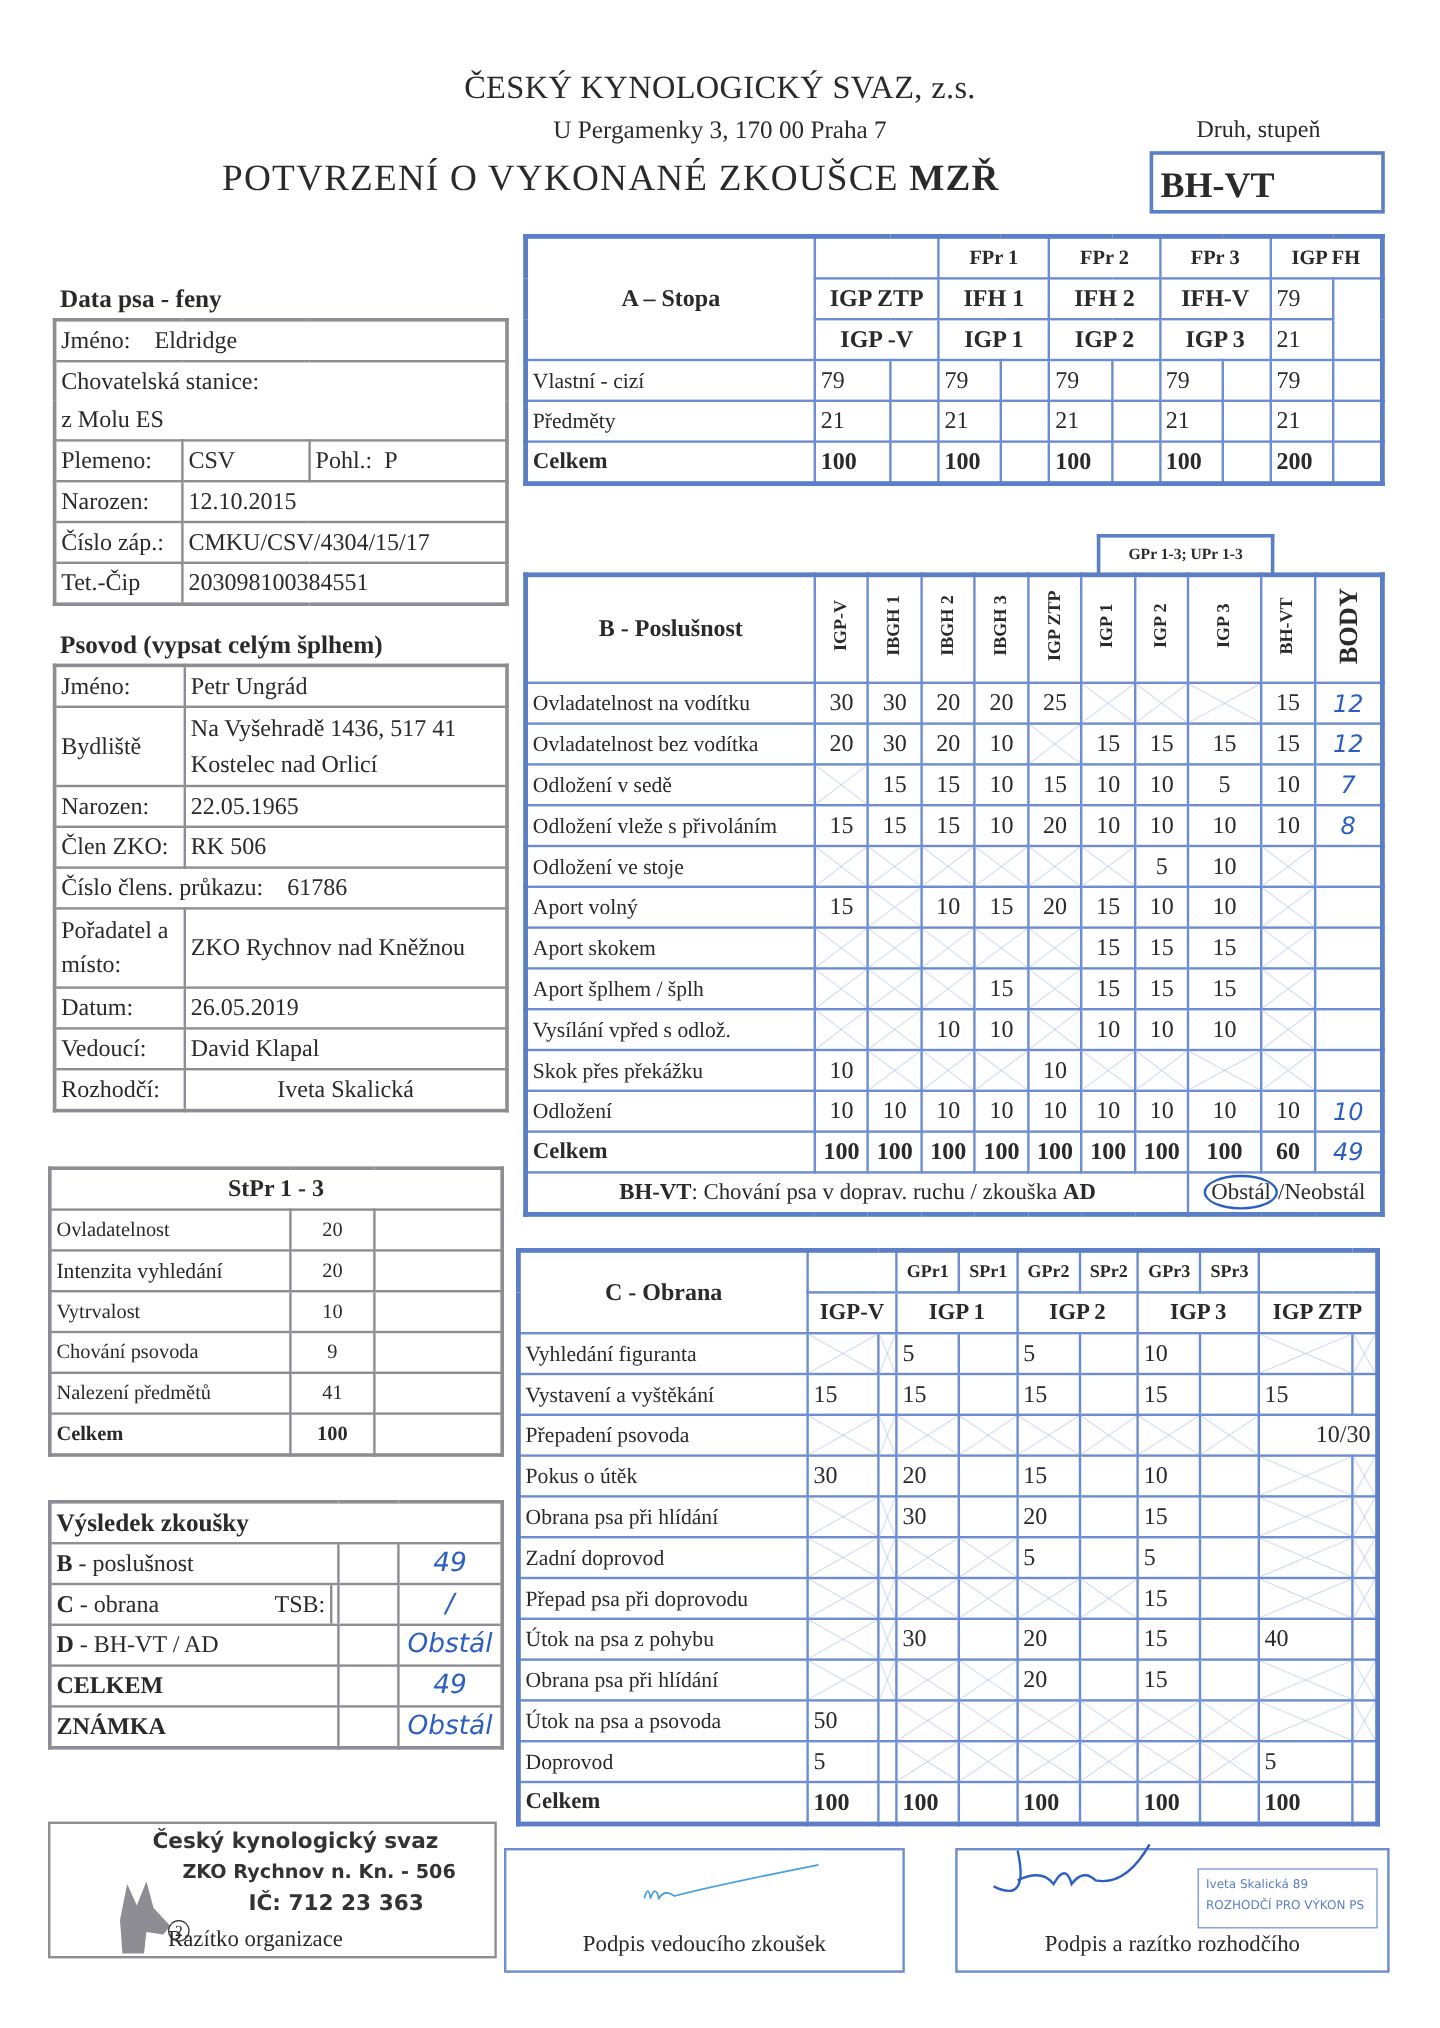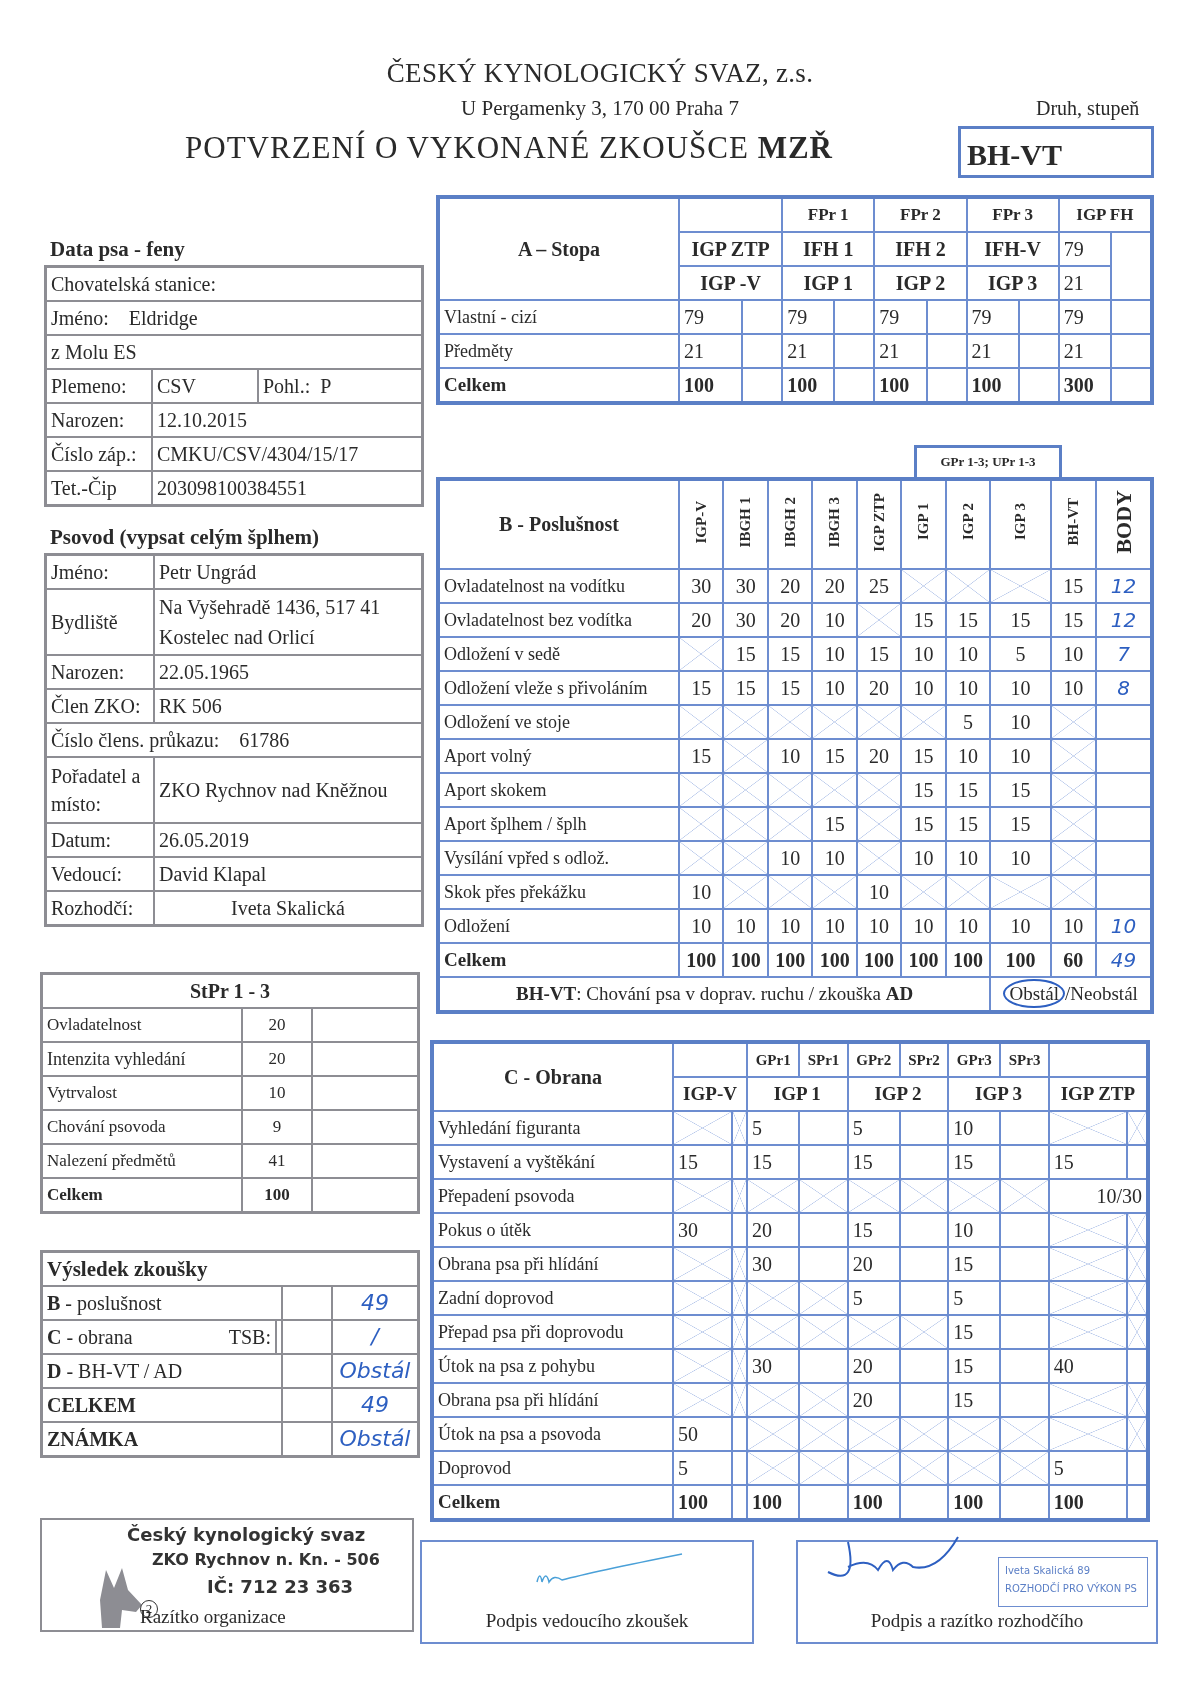--- a/index.html
+++ b/index.html
@@ -4,21 +4,21 @@
 <style>
   html, body { margin:0; padding:0; background:#fff; }
   body { width:1200px; height:1690px; position:relative; font-family:"Liberation Serif", serif; color:#2a2a2a; overflow:hidden; }
   .abs { position:absolute; }
   table { border-collapse:collapse; }
   td, th { padding:0 4px; font-weight:normal; }
   .hdr1 { left:0; width:1200px; top:58px; text-align:center; font-size:27px; letter-spacing:0.3px; }
   .hdr2 { left:0; width:1200px; top:96px; text-align:center; font-size:21px; }
   .hdr3 { left:185px; top:130px; font-size:31px; letter-spacing:1px; }
   .hdr3 b { font-weight:bold; }
-  .druh-label { left:997px; top:97px; font-size:20px;margin-left:39px; }
+  .druh-label { left:997px; top:97px; font-size:20px; }
   .druh-box { left:958px; top:126px; width:196px; height:52px; border:3px solid #5b7fc6; font-size:30px; font-weight:bold; line-height:52px; padding-left:6px; box-sizing:border-box; }
 
   
   .ltab td { border:2px solid #8d8d93; font-size:20px; height:32px; line-height:32px; white-space:nowrap; }
   .ltab { border:3px solid #8d8d93; }
   .sec-title { font-size:21px; font-weight:bold; }
 
   
   .btab { border:4px solid #5b7fc6; }
   .btab td { border:2px solid #6d8dd0; font-size:20px; height:32px; text-align:center; position:relative; }
@@ -38,24 +38,24 @@
 <div class="abs hdr1">ČESKÝ KYNOLOGICKÝ SVAZ, z.s.</div>
 <div class="abs hdr2">U Pergamenky 3, 170 00 Praha 7</div>
 <div class="abs hdr3"><span>POTVRZENÍ O VYKONANÉ ZKOUŠCE</span> <b>MZŘ</b></div>
 <div class="abs druh-label">Druh, stupeň</div>
 <div class="abs druh-box">BH-VT</div>
 
 <div class="abs sec-title" style="left:50px;top:237px;">Data psa - feny</div>
 <table class="abs ltab" style="left:44px;top:265px;width:380px;">
   <tbody>
       <tr>
+        <td colspan="3"><span>Jméno:</span>&nbsp;&nbsp;&nbsp;&nbsp;<span>Eldridge</span></td>
+      </tr>
+  <tr>
         <td colspan="3" style="border-bottom:none">Chovatelská stanice:</td>
-      </tr>
-  <tr>
-        <td colspan="3"><span>Jméno:</span>&nbsp;&nbsp;&nbsp;&nbsp;<span>Eldridge</span></td>
       </tr>
   <tr>
         <td colspan="3" style="border-top:none">z Molu ES</td>
       </tr>
   <tr>
         <td style="width:96px">Plemeno:</td>
         <td style="width:96px">CSV</td>
         <td><span>Pohl.:</span>&nbsp; <span>P</span></td>
       </tr>
   <tr>
@@ -170,21 +170,21 @@
       <tr>
         <td class="lbl b" style="font-weight: bold; font-size: 19px;">Celkem</td>
         <td style="text-align: left; font-weight: bold;">100</td>
         <td style="width:30px"></td>
         <td style="text-align: left; font-weight: bold;">100</td>
         <td style="width:30px"></td>
         <td style="text-align: left; font-weight: bold;">100</td>
         <td style="width:30px"></td>
         <td style="text-align: left; font-weight: bold;">100</td>
         <td style="width:30px"></td>
-        <td style="text-align: left; font-weight: bold;">300</td>
+        <td style="text-align: left; font-weight: bold;">200</td>
         <td style="width:30px"></td>
       </tr>
     </tbody>
 </table>
 
 <div class="abs" style="left:914px;top:445px;width:142px;height:30px;border:3px solid #5b7fc6;border-bottom:none;font-size:13px;font-weight:bold;text-align:center;line-height:28px;">GPr 1-3; UPr 1-3</div>
 <table class="abs btab" style="left:436px;top:477px;width:718px;">
   <tbody>
       <tr id="posl-head" style="height:90px">
     <td class="b" style="width:230px;font-size:20px">B - Poslušnost</td>

